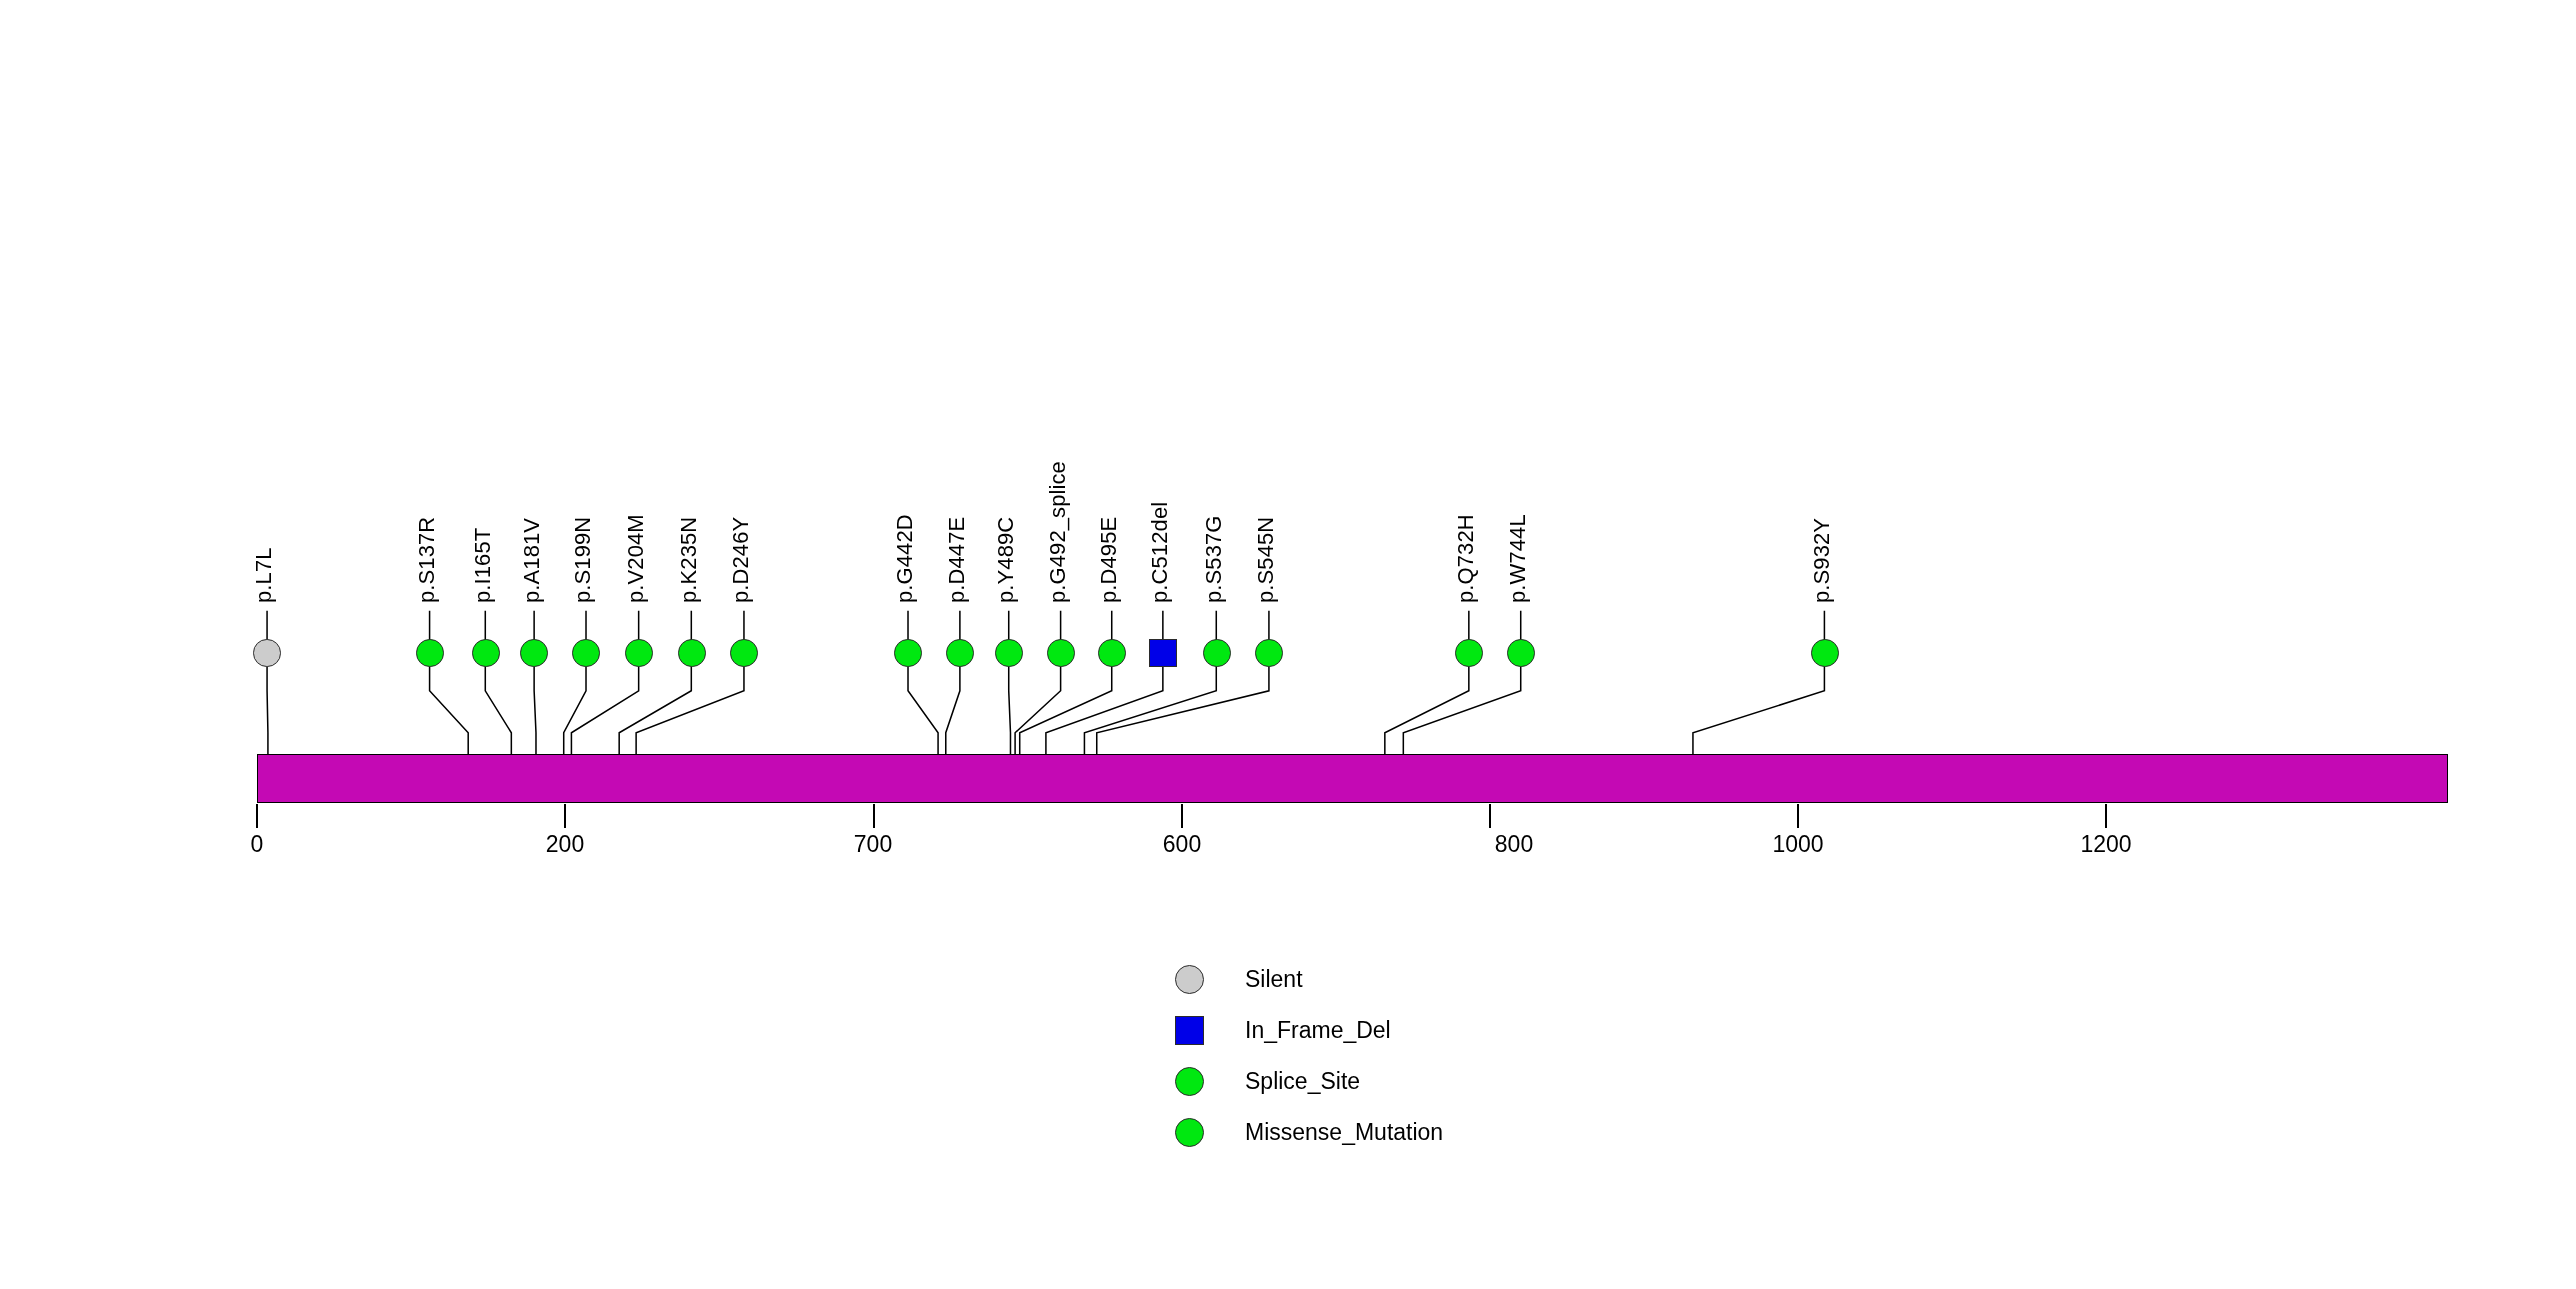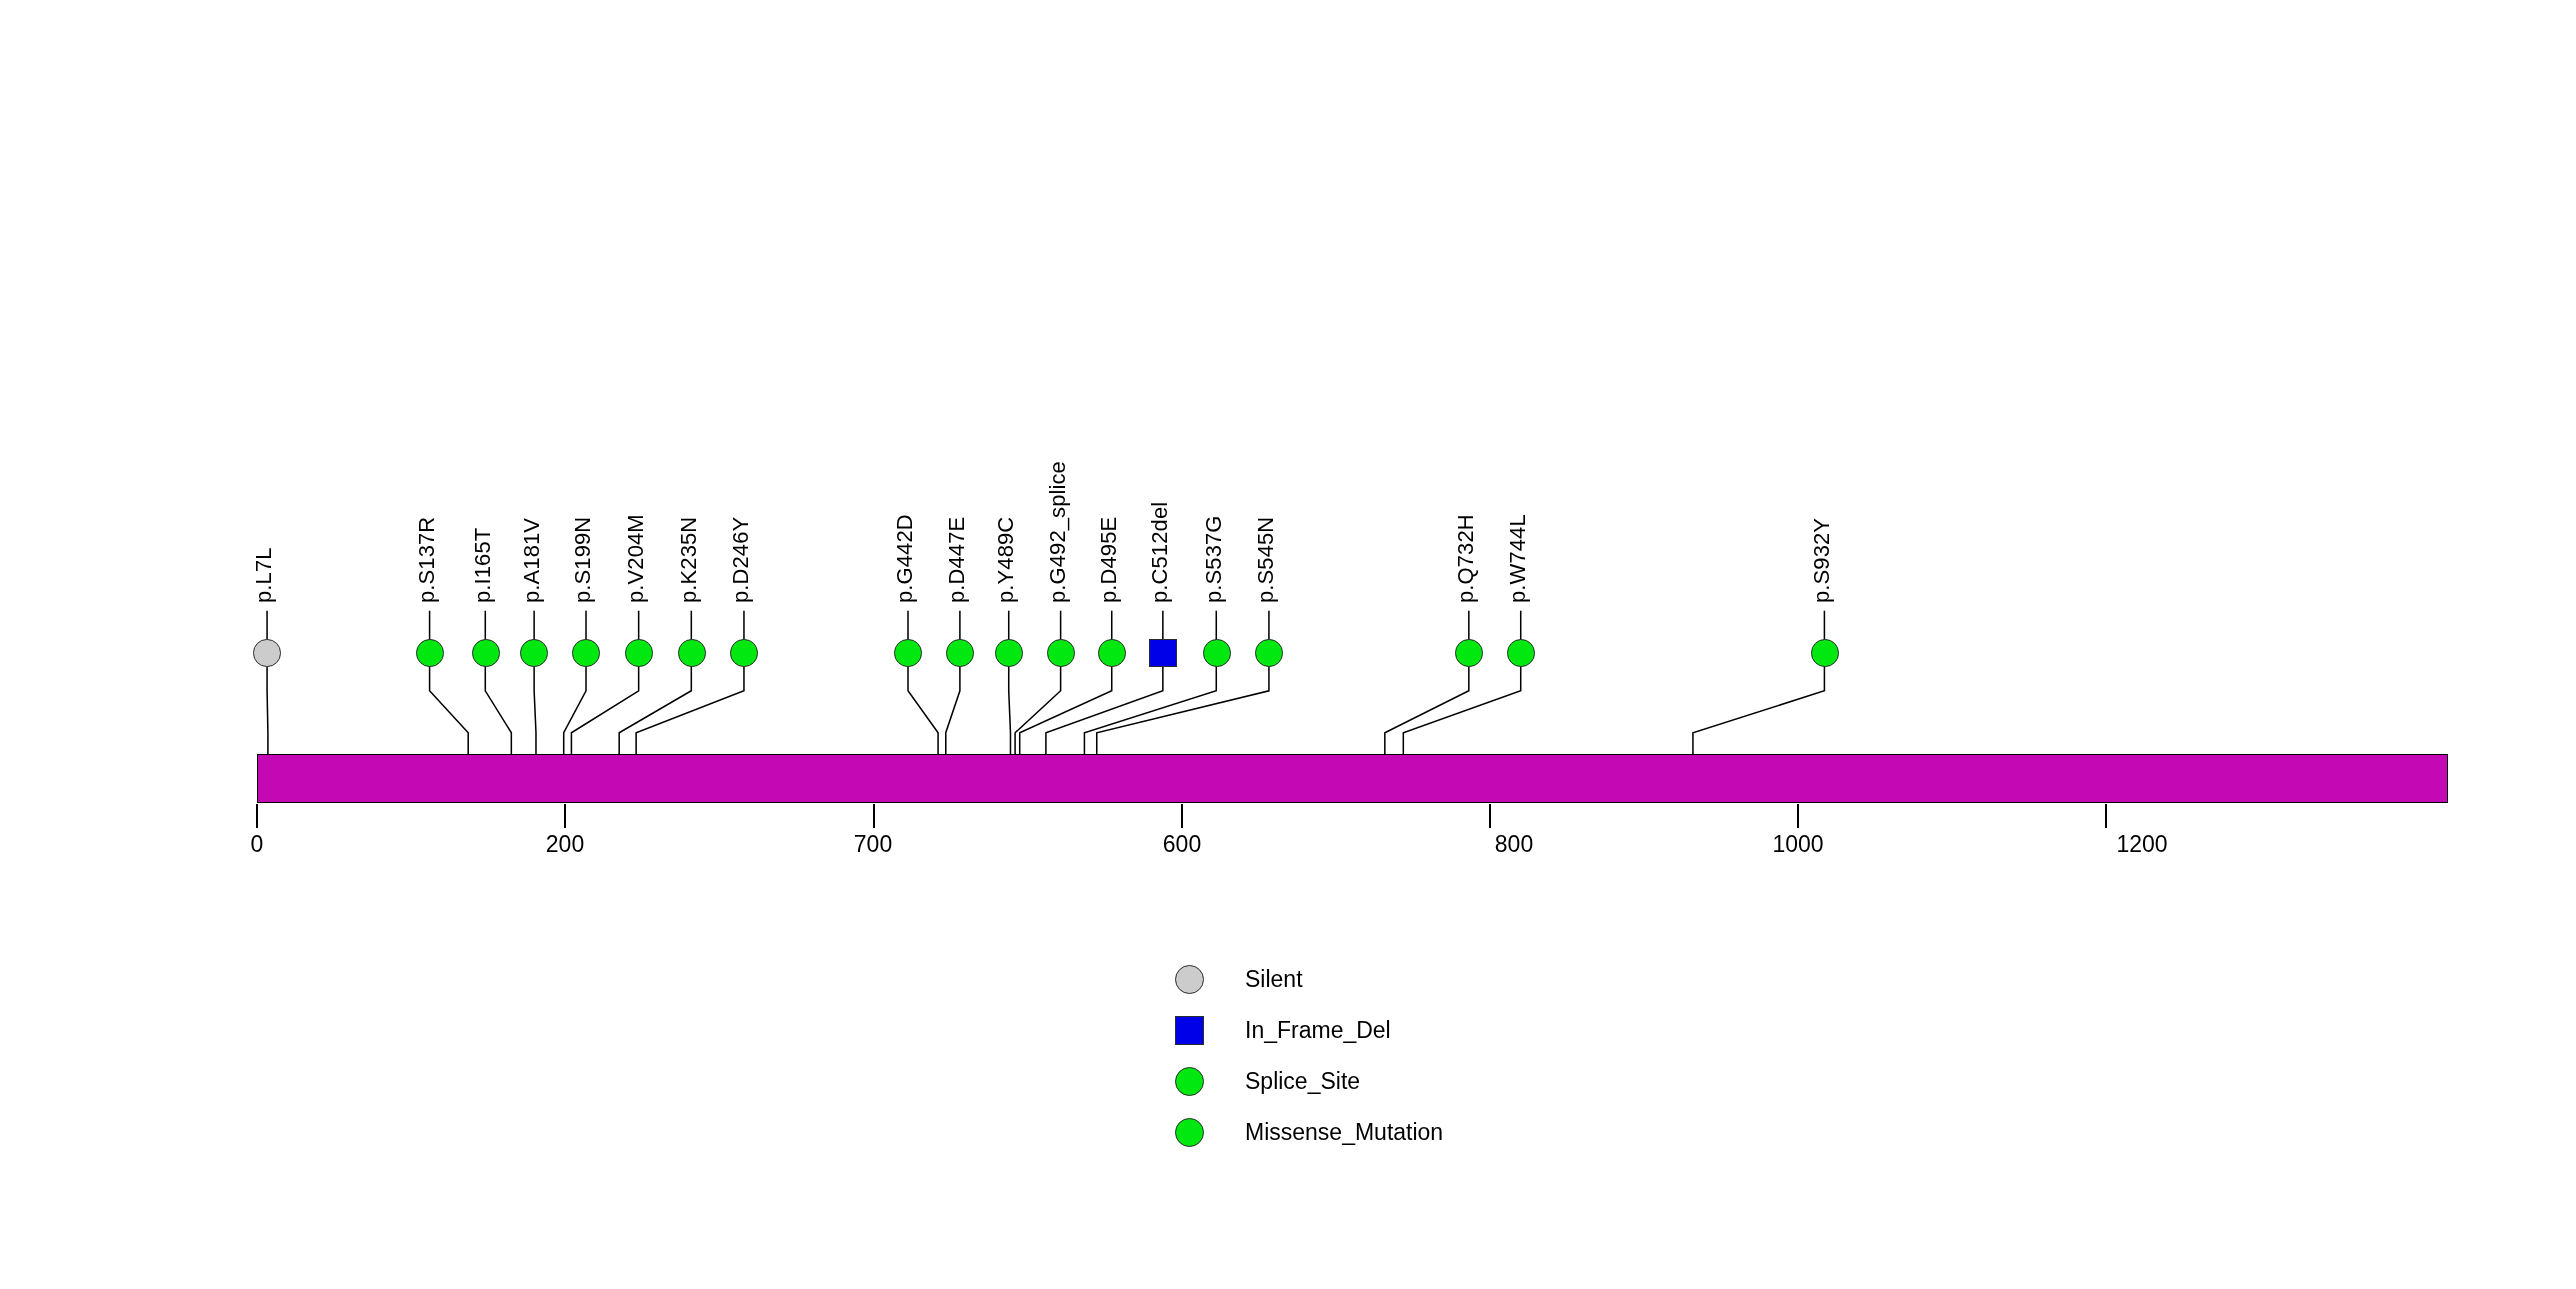--- a/index.html
+++ b/index.html
@@ -172,21 +172,21 @@
       <div class="axis-tick-label" style="left: 565px; top: 833px;">200</div>
       <div class="axis-tick" style="left: 873px; top: 804px; height: 24.4px;"></div>
       <div class="axis-tick-label" style="left: 873px; top: 833px;">700</div>
       <div class="axis-tick" style="left: 1181px; top: 804px; height: 24.4px;"></div>
       <div class="axis-tick-label" style="left: 1146px; top: 833px; margin-left: 36px;">600</div>
       <div class="axis-tick" style="left: 1489px; top: 804px; height: 24.4px;"></div>
       <div class="axis-tick-label" style="left: 1490px; top: 833px; margin-left: 24px;">800</div>
       <div class="axis-tick" style="left: 1797px; top: 804px; height: 24.4px;"></div>
       <div class="axis-tick-label" style="left: 1798px; top: 833px;">1000</div>
       <div class="axis-tick" style="left: 2105px; top: 804px; height: 24.4px;"></div>
-      <div class="axis-tick-label" style="left: 2106px; top: 833px; margin-left: 36px;">1200</div>
+      <div class="axis-tick-label" style="left: 2106px; top: 833px;">1200</div>
     </div>
 
   <div id="legend" style="left: 1175px; top: 960px;">
       <div class="legend-row">
         <span class="legend-swatch circle" style="background: rgb(204, 204, 204);"></span>
         <span class="legend-text">Silent</span>
       </div>
       <div class="legend-row">
         <span class="legend-swatch square" style="background: rgb(0, 0, 232);"></span>
         <span class="legend-text">In_Frame_Del</span>

